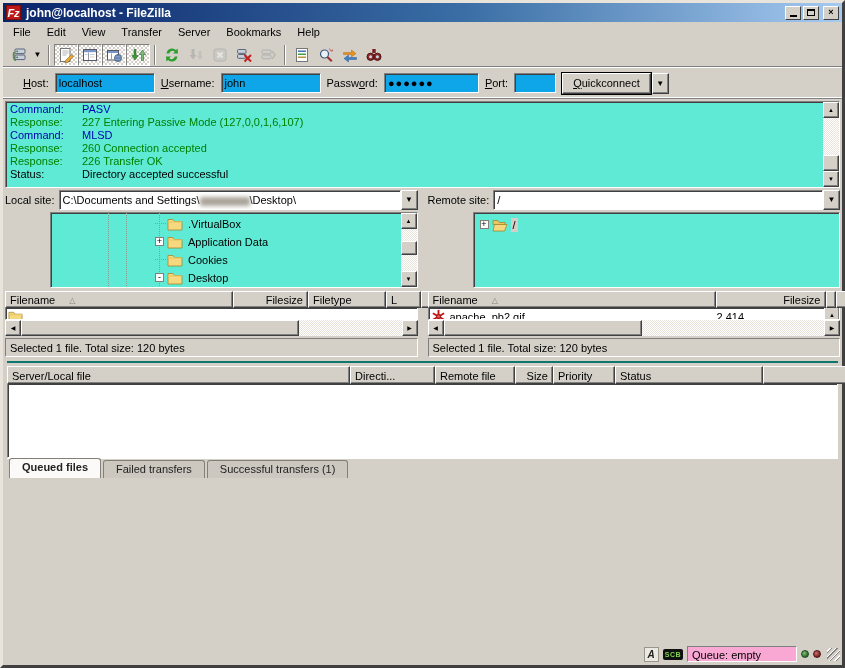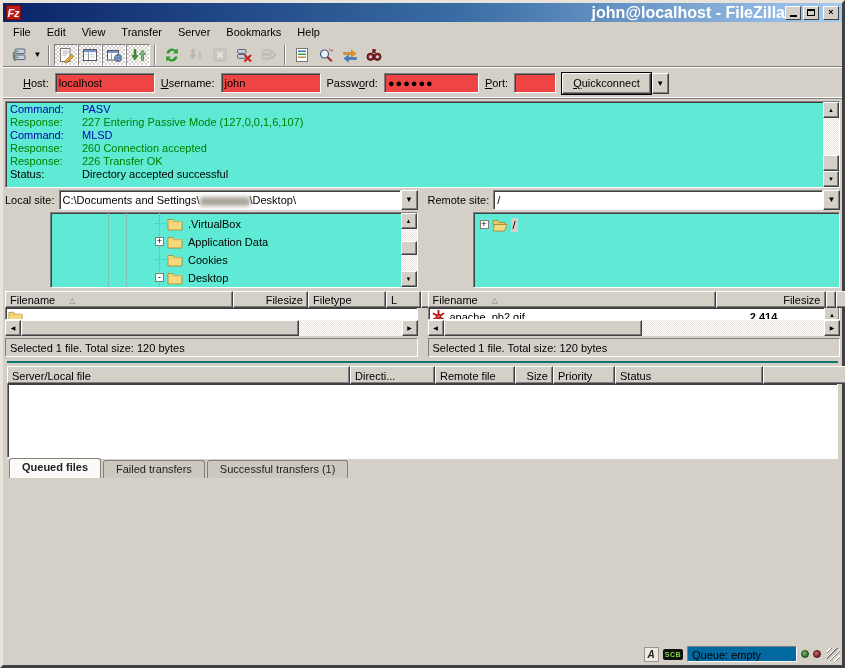--- a/index.html
+++ b/index.html
@@ -6,21 +6,21 @@
   html,body { width:845px; height:668px; }
   body { font-family:"Liberation Sans", sans-serif; font-size:11px; color:#000; }
   .window { position:relative; width:845px; height:668px; background:#D4D0C8;
     border:3px solid #D4D0C8; border-top-color:#E8E4DC; border-left-color:#E8E4DC;
     border-right-color:#404040; border-bottom-color:#404040; display:flex; flex-direction:column; }
   
   .titlebar { height:19px; background:linear-gradient(90deg,#0A246A,#3A6EA5 55%,#A6CAF0);
     display:flex; align-items:center; padding:0 3px; flex:0 0 auto; }
   .fz-icon { width:15px; height:15px; background:#BF1818; color:#fff; font-weight:bold; font-style:italic;
     font-size:11px; line-height:14px; text-align:center; margin-right:5px; border:1px solid #7a0c0c; }
-  .title-text { color:#fff; font-weight:bold; font-size:16px; flex:1; white-space:nowrap;text-align:right; }
+  .title-text { color:#fff; font-weight:bold; font-size:12px; flex:1; white-space:nowrap; }
   .tb-btns { display:flex; gap:2px; }
   .tb-btn { width:16px; height:14px; background:#D4D0C8; border:1px solid;
     border-color:#fff #404040 #404040 #fff; font-size:9px; line-height:11px; text-align:center; font-weight:bold; }
   .glyph-min { display:block; width:7px; height:2px; background:#000; margin:8px auto 0; }
   .glyph-max { display:block; width:8px; height:7px; border:1px solid #000; border-top-width:2px; margin:2px auto 0; }
   
   .menubar { height:20px; display:flex; align-items:center; padding-left:2px; flex:0 0 auto; }
   .menu-item { padding:2px 8px;text-align:center; }
   
   .toolbar { height:26px; display:flex; align-items:center; padding-left:4px; flex:0 0 auto;
@@ -31,21 +31,21 @@
     background-image:linear-gradient(45deg,#fff 25%,transparent 25%,transparent 75%,#fff 75%),
       linear-gradient(45deg,#fff 25%,transparent 25%,transparent 75%,#fff 75%);
     background-size:4px 4px; background-position:0 0,2px 2px; background-color:#D4D0C8; }
   .tbtn.disabled svg { filter:grayscale(1) opacity(.45); }
   .tbtn-drop { width:13px; height:22px; display:flex; align-items:center; justify-content:center; font-size:8px; }
   .tsep { width:2px; height:20px; margin:0 4px; border-left:1px solid #808080; border-right:1px solid #fff; }
   
   .quickbar { height:31px; display:flex; align-items:center; padding-left:20px; gap:6px; flex:0 0 auto;
     border-bottom:1px solid #808080; box-shadow:0 -1px 0 #fff inset; }
   .qc-label u { text-decoration:underline; }
-  .qc-input { height:20px; background:#ef4444; border:1px solid; border-color:#808080 #fff #fff #808080;
+  .qc-input { height:20px; background:#0ea5e9; border:1px solid; border-color:#808080 #fff #fff #808080;
     box-shadow:1px 1px 0 #404040 inset; padding:3px 3px 0; font-size:11px; font-family:"Liberation Sans",sans-serif; }
   .qc-btn { height:21px; padding:0 10px; background:#D4D0C8; border:1px solid; border-color:#fff #404040 #404040 #fff;
     box-shadow:-1px -1px 0 #808080 inset, 0 0 0 1px #000; font-size:11px; }
   .qc-drop { width:17px; height:21px; background:#D4D0C8; border:1px solid; border-color:#fff #404040 #404040 #fff;
     box-shadow:-1px -1px 0 #808080 inset; text-align:center; font-size:8px; line-height:19px; }
   
   .sunken { background:#5eead4; border:1px solid; border-color:#808080 #fff #fff #808080; box-shadow:1px 1px 0 #404040 inset; }
   
   .log-wrap { margin:2px 2px 0; height:87px; display:flex; flex:0 0 auto; }
   .log { flex:1; overflow:hidden; padding:1px 0; }
@@ -116,21 +116,21 @@
   .tab.active { background:#FBFAF8; font-weight:bold; height:20px; border-color:#848078; box-shadow:1px 0 0 #fff inset; }
   
   .bottomstrip { flex:1; }
   .statusbar { height:20px; flex:0 0 auto; display:flex; align-items:center; justify-content:flex-end; gap:4px;
     padding:0 2px 2px; }
   .sb-ind { width:15px; height:15px; background:#ECE9E2; border:1px solid #9a968e; font-style:italic; font-weight:bold;
     font-size:10px; text-align:center; line-height:13px; color:#202020; }
   .sb-badge { height:11px; padding:0 2px; background:#101010; color:#7FD84F; font-size:7px; line-height:11px;
     font-weight:bold; border-radius:2px; letter-spacing:.5px; }
   .sb-queue { width:110px; height:16px; border:1px solid; border-color:#808080 #fff #fff #808080; padding:2px 4px 0;
-    background:#0369a1; white-space:nowrap; }
+    background:#f9a8d4; white-space:nowrap; }
   .led { width:8px; height:8px; border-radius:50%; }
   .led-green { background:radial-gradient(circle at 35% 35%, #7FBF6F, #2E6B2E 70%); border:1px solid #1d4a1d; }
   .led-red { background:radial-gradient(circle at 35% 35%, #C86F6F, #7A2424 70%); border:1px solid #4a1212; }
   .grip { width:13px; height:13px; margin-left:2px;
     background:repeating-linear-gradient(135deg, transparent 0 2px, #fff 2px 3px, #808080 3px 4px); }
 </style>
 </head>
 <body>
 
 <div class="window">
@@ -455,21 +455,21 @@
                   <span class="ficon"><svg viewBox="0 0 16 16">
                       <g stroke="#CC1111" stroke-width="2">
                         <line x1="8" y1="1" x2="8" y2="15"></line>
                         <line x1="2" y1="4.5" x2="14" y2="11.5"></line>
                         <line x1="14" y1="4.5" x2="2" y2="11.5"></line>
                       </g>
                       <circle cx="8" cy="8" r="2.2" fill="#E85050" stroke="#881010"></circle>
                     </svg></span>
                   <span>apache_pb2.gif</span>
                 </div>
-                <div class="fcell" style="width: 110px; flex: 0 0 110px; text-align: center; padding-right: 16px; font-weight: bold;">2,414</div>
+                <div class="fcell" style="width: 110px; flex: 0 0 110px; text-align: left; padding-right: 16px;">2,414</div>
               </div>
             </div>
           <div class="vsb" style="margin:-1px -1px -1px 0">
             <div class="sb-btn">▲</div>
             <div class="sb-space"></div>
 
           </div>
         </div>
         <div class="hsb">
           <div class="sb-btn">◀</div>

